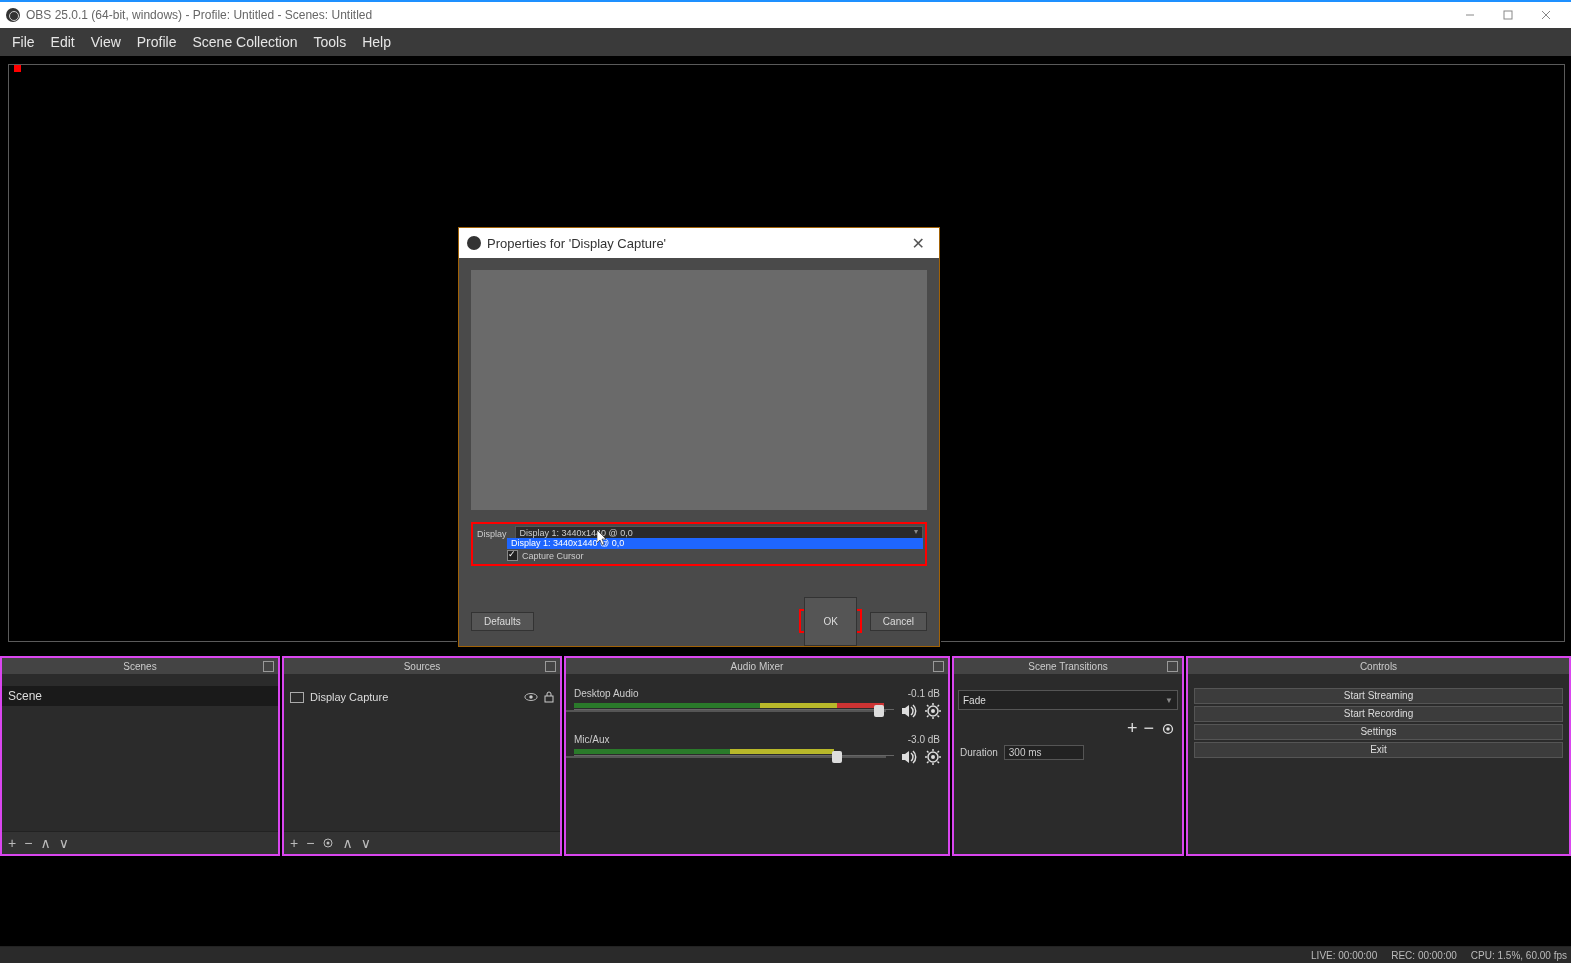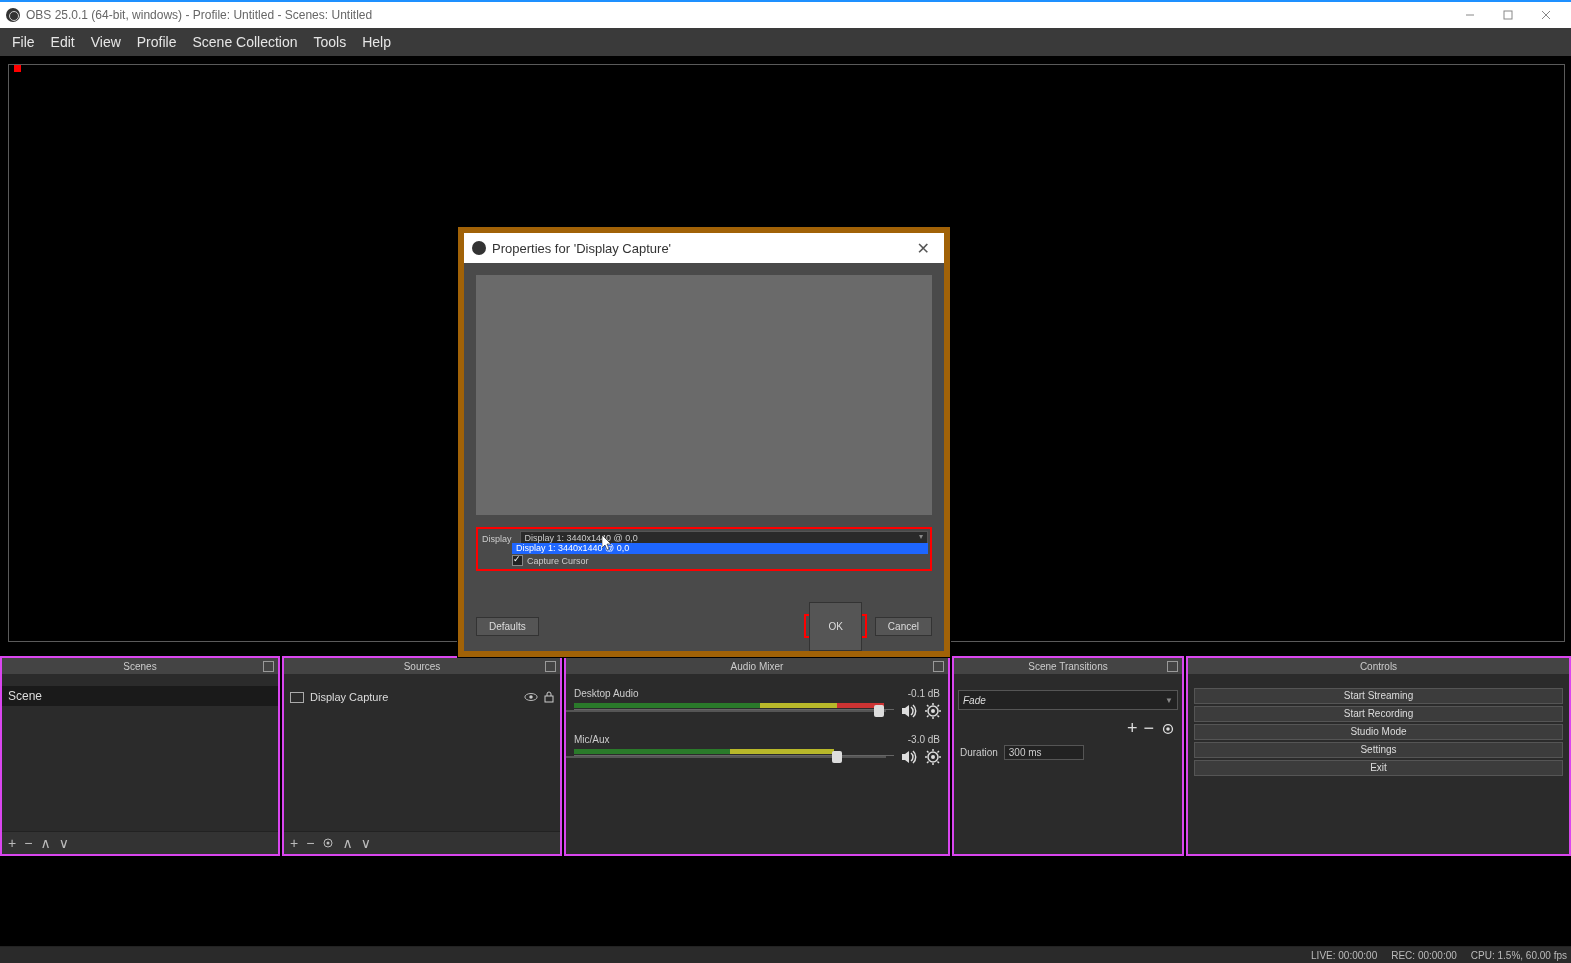--- a/index.html
+++ b/index.html
@@ -39,32 +39,32 @@
 .mixer-label{font-size:10px;color:#ccc;display:flex;justify-content:space-between;}
 .mixer-track{position:relative;height:14px;margin-top:2px;}
 .meter{position:absolute;left:0;top:2px;height:5px;width:310px;background:linear-gradient(to right,#2a7a2a 0 60%,#b8b82a 60% 85%,#c33 85% 100%);}
 .meter.partial{background:linear-gradient(to right,#2a7a2a 0 60%,#b8b82a 60% 100%);width:260px;}
 .ticks{position:absolute;left:0;top:8px;height:6px;width:320px;border-top:1px solid #666;}
 .slider-rail{position:absolute;left:0;top:24px;width:320px;height:2px;background:#555;}
 .knob{position:absolute;top:19px;width:10px;height:12px;background:#ddd;border-radius:2px;}
 .spk{position:absolute;right:30px;top:16px;}
 .cog{position:absolute;right:6px;top:16px;}
 
-.trans-select{margin:4px;background:#222;border:1px solid #555;height:18px;font-size:10px;color:#ddd;padding:0 4px;display:flex;align-items:center;justify-content:space-between;font-style:italic;}
+.trans-select{margin:4px;background:#222;border:1px solid #555;height:18px;font-size:10px;color:#ddd;padding:0 4px;display:flex;align-items:center;justify-content:space-between;}
 .trans-select .dd{color:#888;font-size:8px;}
 .trans-row{display:flex;align-items:center;justify-content:flex-end;gap:6px;padding:4px 6px;}
 .trans-row .big{font-size:18px;color:#ddd;}
 .trans-dur{display:flex;align-items:center;gap:6px;padding:2px 6px;font-size:10px;color:#ccc;}
 .trans-dur .num{background:#222;border:1px solid #555;padding:1px 4px;width:70px;}
 
 .ctrl-btn{display:block;margin:2px 6px;background:#3c3c3c;border:1px solid #555;height:14px;font-size:10px;color:#ddd;text-align:center;line-height:14px;}
 
 .statusbar{position:absolute;left:0;bottom:0;right:0;height:16px;background:#2a2a2a;border-top:1px solid #222;display:flex;align-items:center;justify-content:flex-end;gap:14px;padding:0 4px;font-size:10px;color:#bbb;}
 
-.dialog{position:absolute;left:458px;top:225px;width:480px;height:418px;background:#4a4a4a;border:6px solid #a16207;box-shadow:0 0 0 1px #000;}
+.dialog{position:absolute;left:458px;top:225px;width:480px;height:418px;background:#4a4a4a;border:1px solid #a16207;box-shadow:0 0 0 1px #000;}
 .dlg-title{height:30px;background:#fff;color:#333;display:flex;align-items:center;padding:0 8px;font-size:13px;}
 .dlg-title .obs-icon{width:14px;height:14px;border-radius:50%;background:#333;margin-right:6px;}
 .dlg-title .spacer{flex:1;}
 .dlg-close{font-size:16px;color:#555;padding:0 6px;}
 .dlg-body{position:absolute;left:12px;top:42px;right:12px;bottom:50px;}
 .dlg-preview{height:240px;background:#6a6a6a;}
 .settings-box{position:absolute;left:0;right:0;top:252px;height:44px;border:2px solid #f00;box-sizing:border-box;padding:2px;}
 .disp-row{display:flex;align-items:center;gap:6px;font-size:9px;}
 .disp-label{color:#ccc;padding:0 2px;}
 .disp-select{flex:1;background:#2a2a2a;border:1px solid #555;color:#ccc;padding:1px 4px;position:relative;height:12px;line-height:10px;}
@@ -284,21 +284,20 @@
       </div>
     </div>
 
     <div class="dock" style="flex:1">
       <div class="dock-head">
         <span>Controls</span>
       </div>
       <div class="dock-body">
         <span class="ctrl-btn">Start Streaming</span>
         <span class="ctrl-btn">Start Recording</span>
-        <span class="ctrl-btn">Studio Mode</span>
         <span class="ctrl-btn">Settings</span>
         <span class="ctrl-btn">Exit</span>
       </div>
     </div>
 
   </div>
 
   <div class="statusbar">
     <span>LIVE: 00:00:00</span>
     <span>REC: 00:00:00</span>

